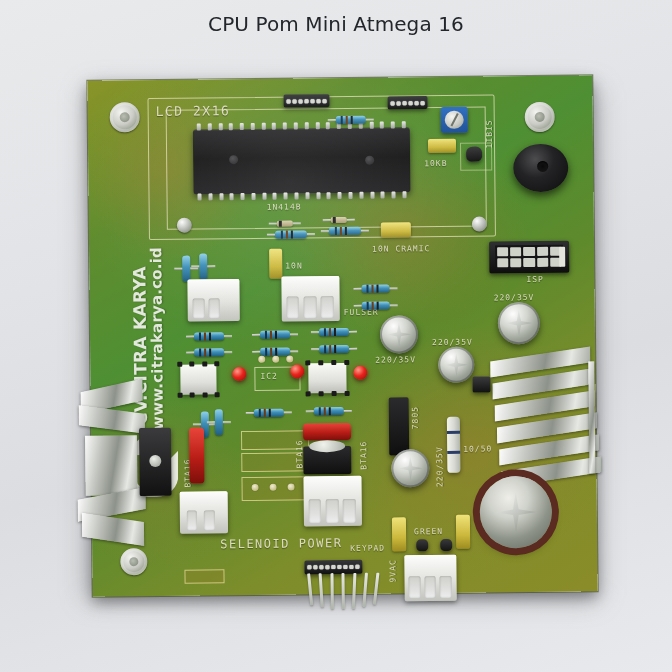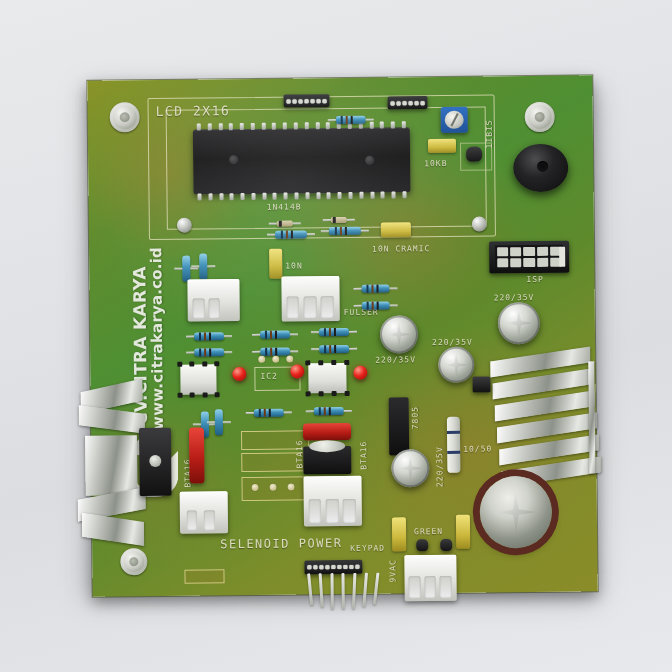--- a/index.html
+++ b/index.html
@@ -224,20 +224,21 @@
   .logo .tri{position:absolute;left:0;top:0;width:0;height:0;
     border-left:23px solid transparent;border-right:23px solid transparent;border-bottom:20px solid #f4f4f0;opacity:.92;}
   .logo .c{position:absolute;left:5px;top:16px;width:36px;height:30px;border:8px solid #f4f4f0;
     border-top-color:transparent;border-radius:0 0 22px 22px;opacity:.92;}
 </style>
 </head>
 <body>
 
 <div id="stage">
 
+  <div class="title">CPU Pom Mini Atmega 16</div>
 
   <div class="boardshadow"></div>
 
   <div class="pcb">
 
     <div class="wm wm1 vert" style="left:40px;top:345px;">CV.CITRA KARYA</div>
     <div class="wm wm2 vert" style="left:58px;top:350px;">www.citrakarya.co.id</div>
     <div class="logo" style="left:30px;top:355px;">
       <div class="tri"></div>
         <div class="c"></div>

